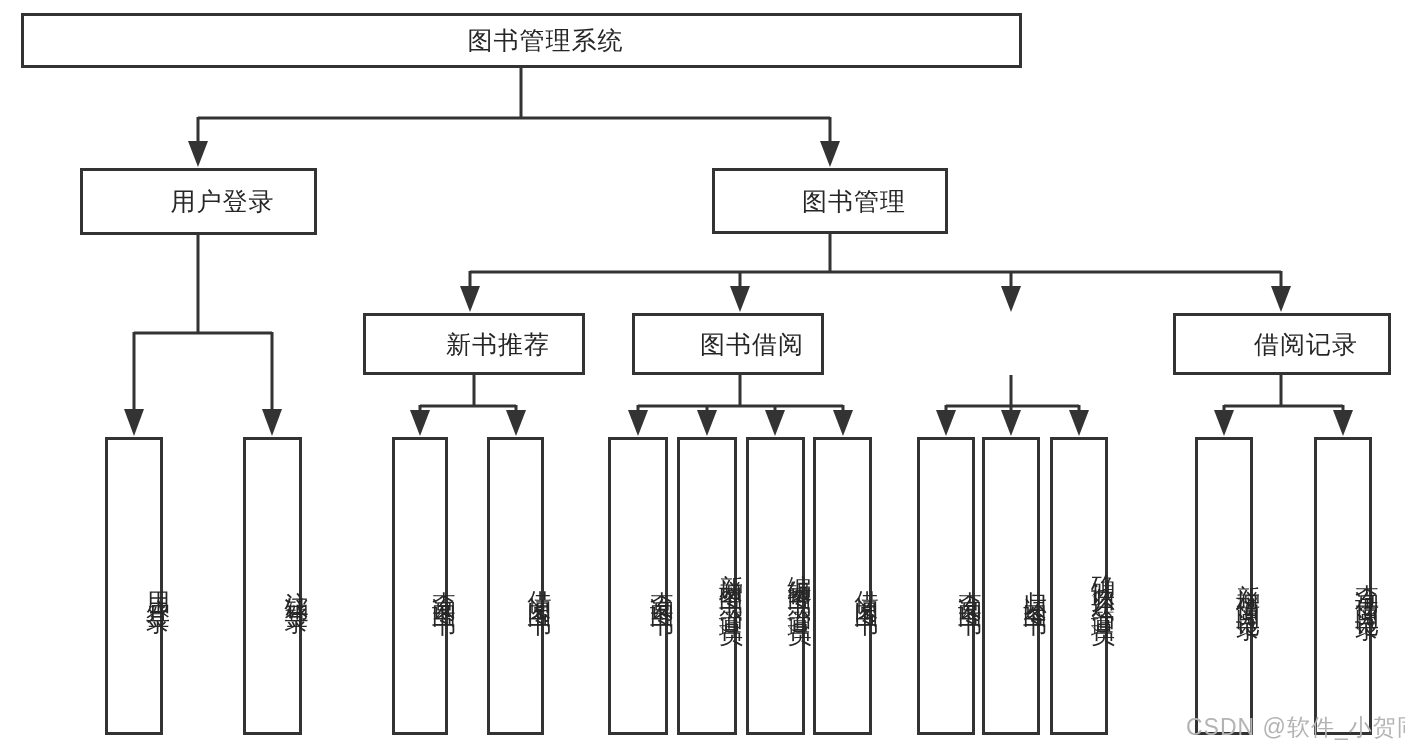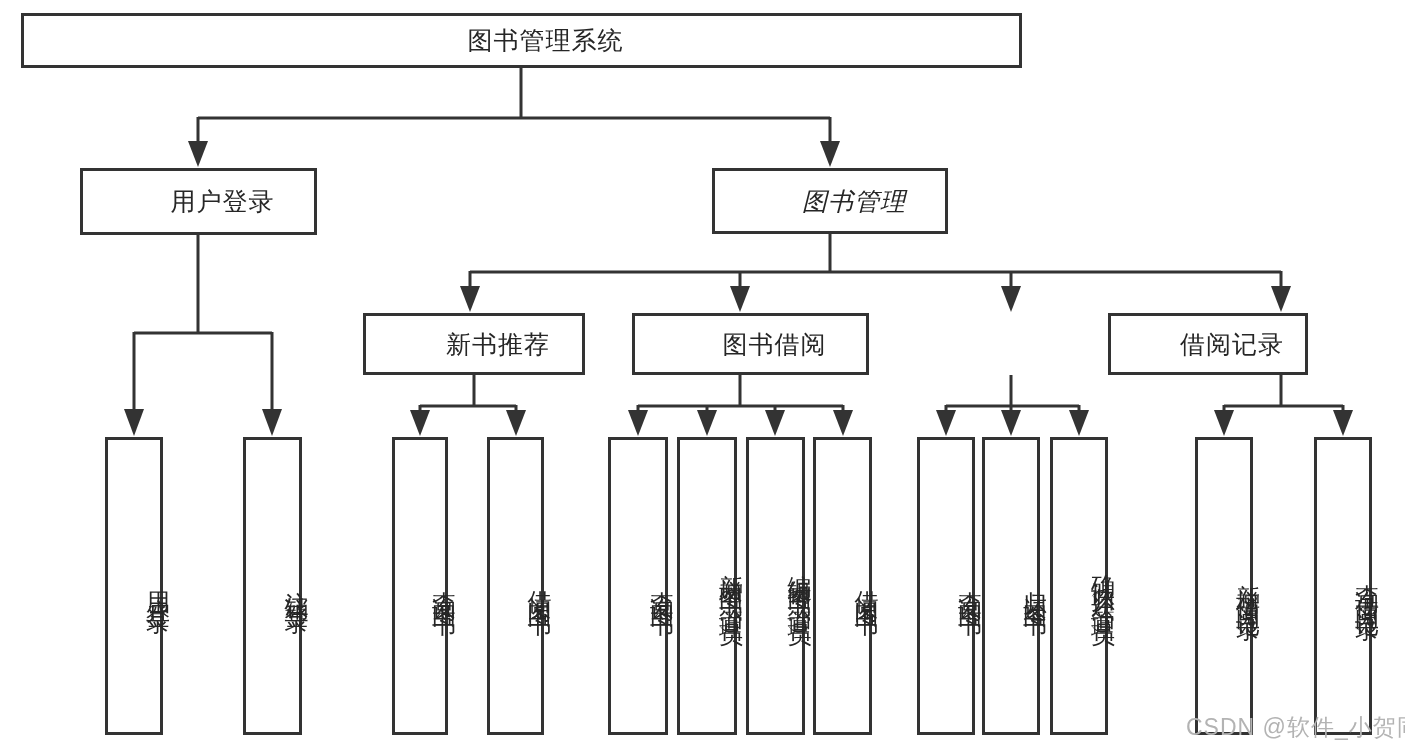--- a/index.html
+++ b/index.html
@@ -85,31 +85,31 @@
     <polygon points="1333,410 1353,410 1343,436"></polygon>
   </svg>
 
   <div class="box" style="left:21px;top:13px;width:1001px;height:55px;">
     <span>图书管理系统</span>
   </div>
 
   <div class="box" style="left:80px;top:168px;width:237px;height:67px;">
     <span>用户登录</span>
   </div>
-  <div class="box" style="left:712px;top:168px;width:236px;height:66px;font-style:italic;">
+  <div class="box" style="left:712px;top:168px;width:236px;height:66px;">
     <span>图书管理</span>
   </div>
 
   <div class="box" style="left:363px;top:313px;width:222px;height:62px;">
     <span>新书推荐</span>
   </div>
-  <div class="box" style="left:632px;top:313px;width:237px;height:62px;">
+  <div class="box" style="left:632px;top:313px;width:192px;height:62px;">
     <span>图书借阅</span>
   </div>
-  <div class="box" style="left:1108px;top:313px;width:200px;height:62px;text-align:right;">
+  <div class="box" style="left:1173px;top:313px;width:218px;height:62px;text-align:right;">
     <span>借阅记录</span>
   </div>
 
   <div class="box vbox" style="left:105px;top:437px;width:58px;height:298px;">
     <span>用户登录</span>
   </div>
   <div class="box vbox" style="left:243px;top:437px;width:59px;height:298px;">
     <span>注销登录</span>
   </div>
 

